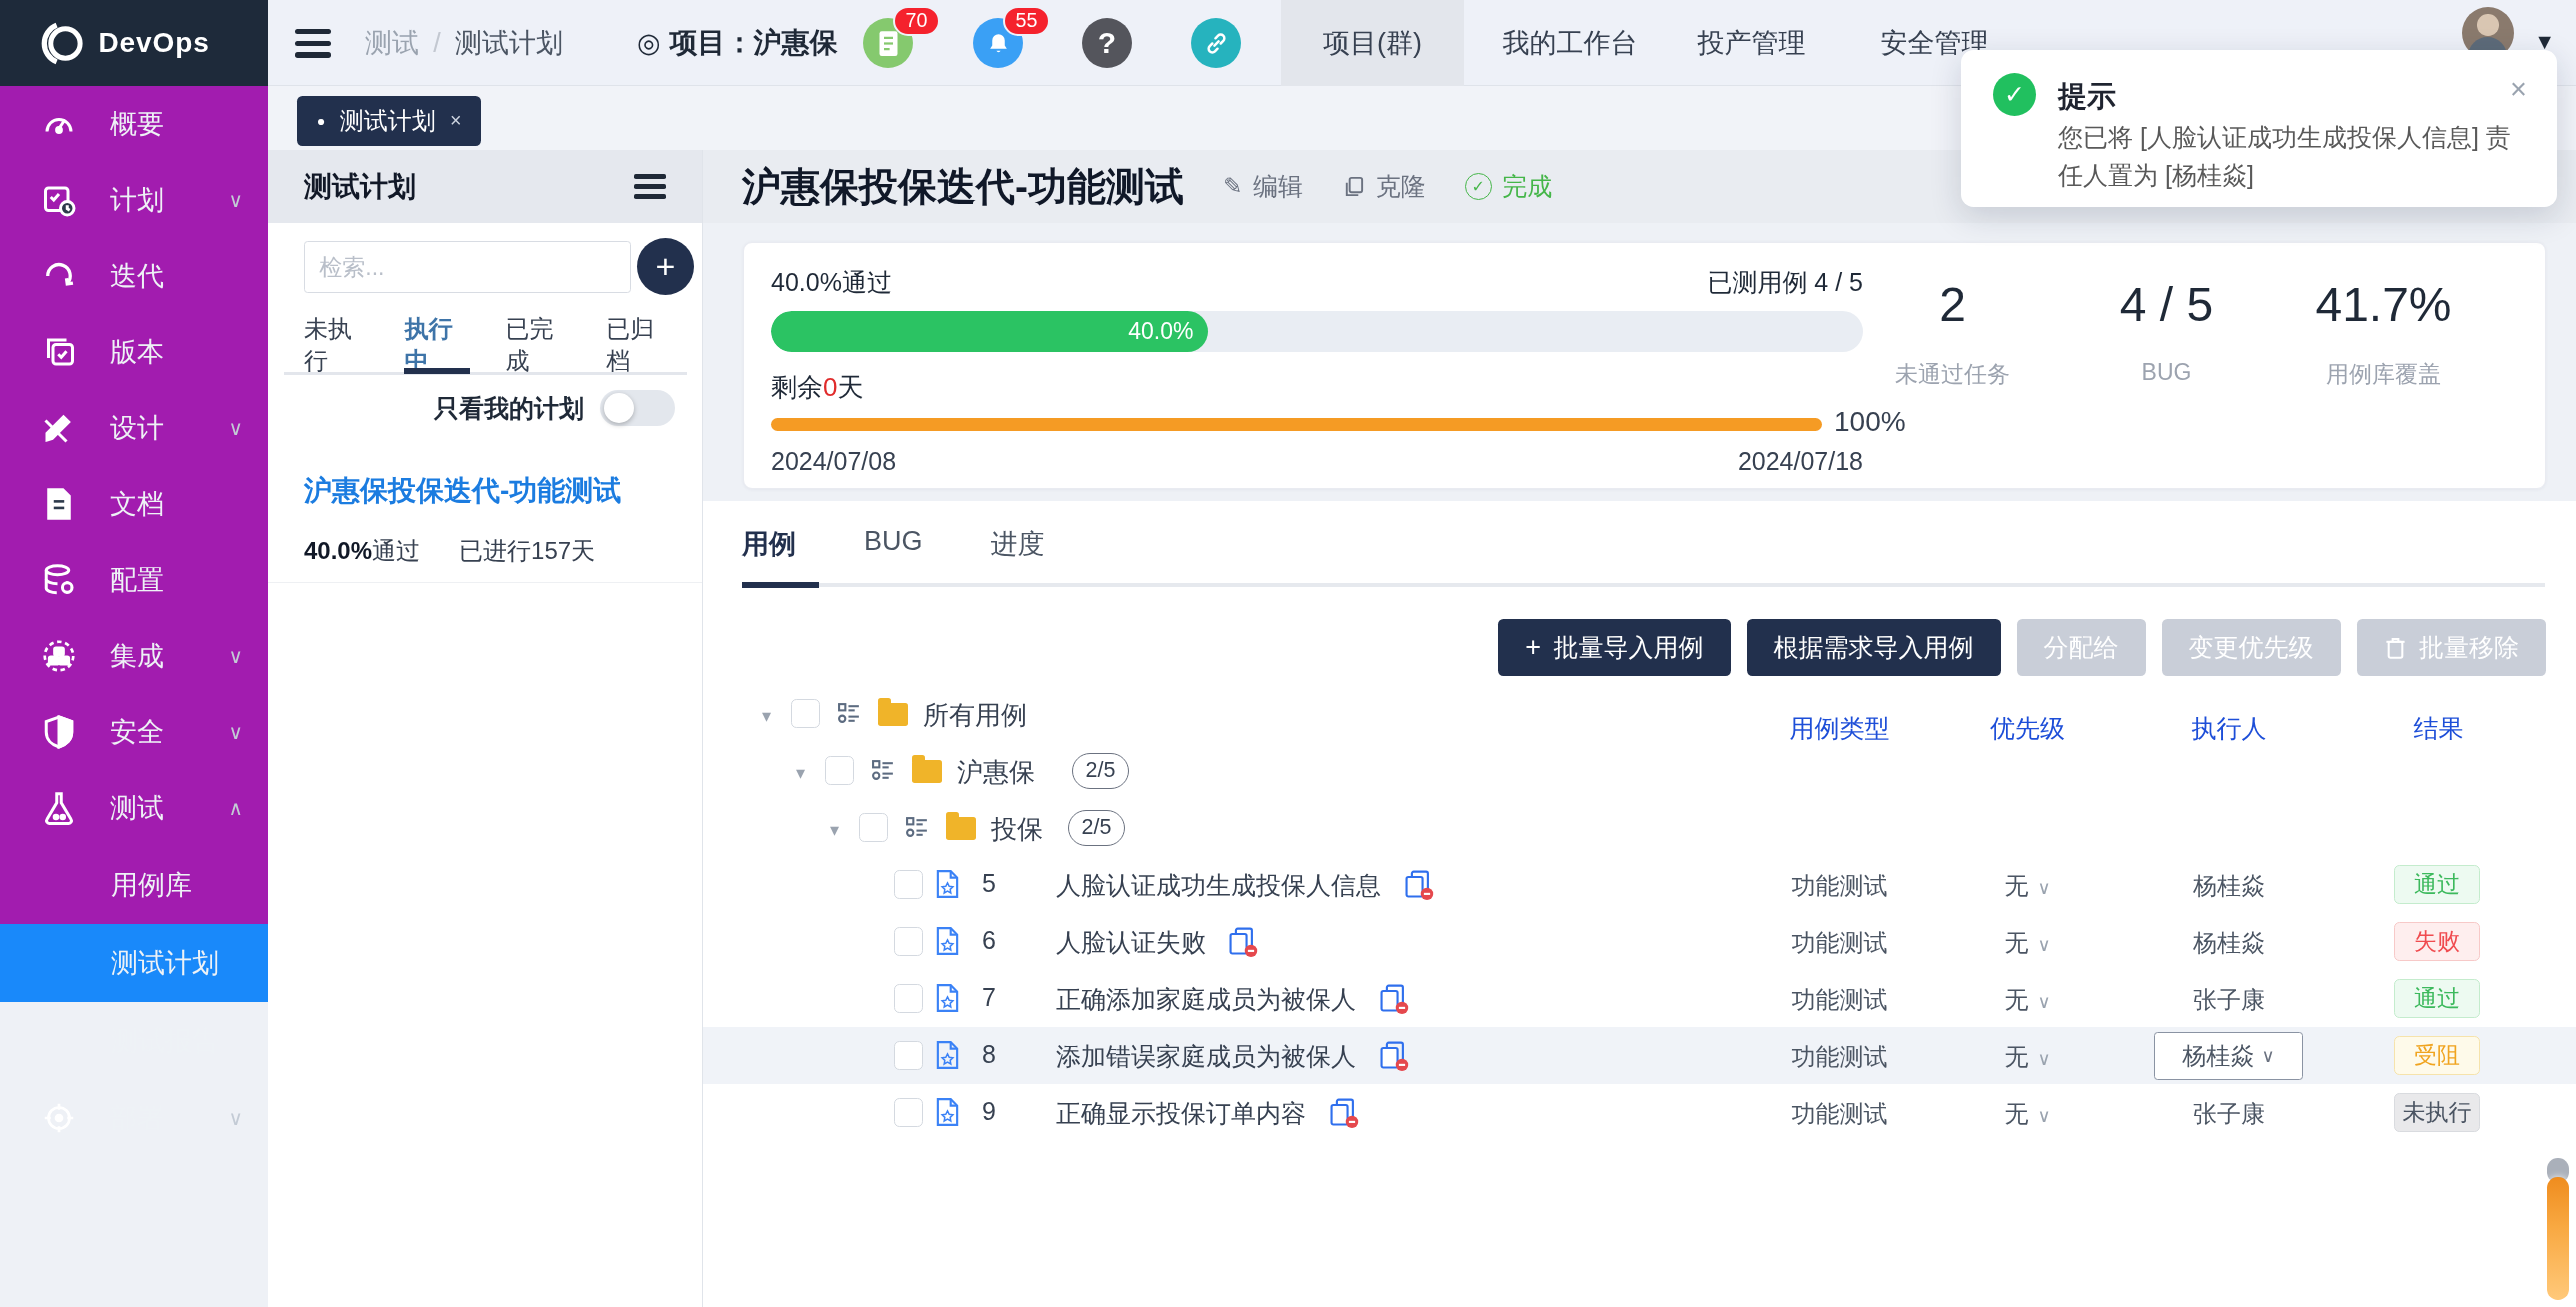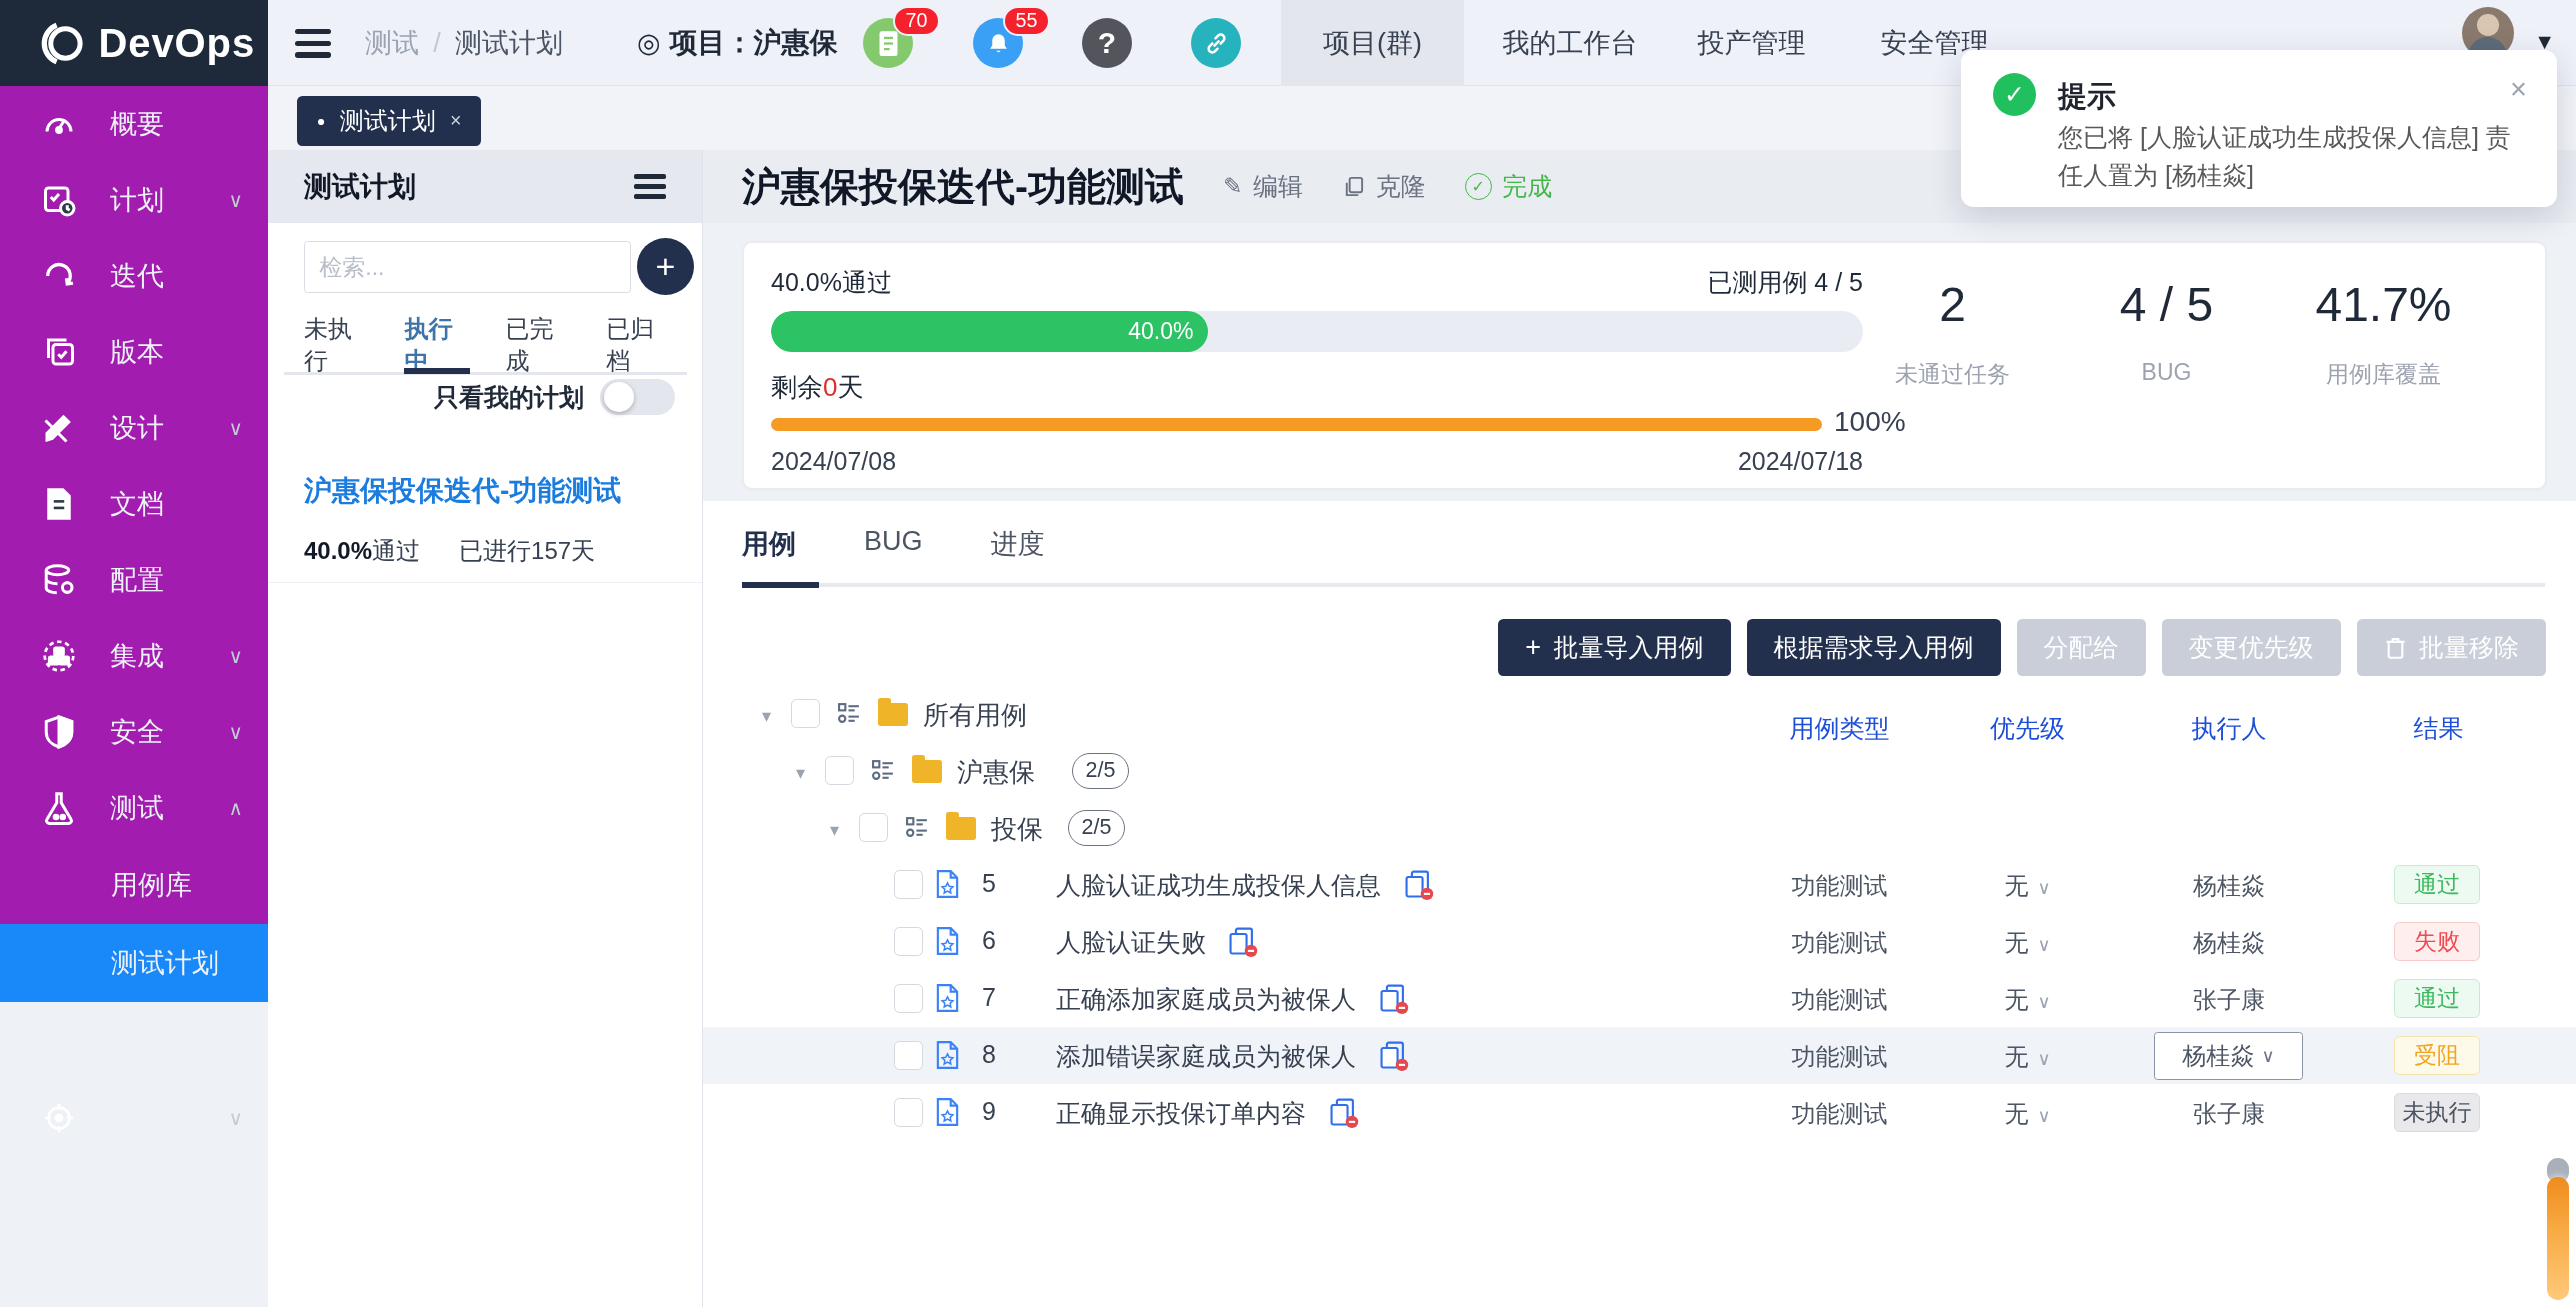--- a/index.html
+++ b/index.html
@@ -5,21 +5,21 @@
   * { margin:0; padding:0; box-sizing:border-box; }
   html,body { background:#dfe3ea; }
   .screen { position:relative; width:2576px; height:1307px; overflow:hidden;
             background:#eef1f6; font-family:"Liberation Sans","DejaVu Sans",sans-serif; color:#374151; }
 
   
   .topbar { position:absolute; left:268px; top:0; width:2308px; height:86px;
             background:#eef1f8; border-bottom:1.8px solid #dfe3ea; }
   .logo { position:absolute; left:0; top:0; width:268px; height:86px; background:#1e2a3a;
           display:flex; align-items:center; gap:12.5px; padding-left:39px; }
-  .logo-text { color:#fff; font-size:40px; font-weight:bold; letter-spacing:0.9px; }
+  .logo-text { color:#fff; font-size:28px; font-weight:bold; letter-spacing:0.9px; }
   .hamb { position:absolute; left:295px; top:29px; width:36px; height:29px; cursor:pointer; }
   .hamb i { display:block; height:5.4px; background:#1f2937; border-radius:2.7px; margin-bottom:6.3px; }
   .crumb { position:absolute; left:365px; top:0; height:86px; display:flex; align-items:center; gap:14.3px; font-size:27px; }
   .crumb .dim { color:#9aa3af; } .crumb .sep { color:#c3c8d1; } .crumb .cur { color:#4b5563; }
   .proj { position:absolute; left:637px; top:0; height:86px; display:flex; align-items:center; gap:9px;
           font-size:28px; font-weight:bold; color:#1f2937; }
   .proj .eye { font-size:27px; font-weight:normal; }
   .cicon { position:absolute; top:18px; width:50px; height:50px; border-radius:50%;
            display:flex; align-items:center; justify-content:center; }
   .badge { position:absolute; top:-12.5px; left:30px; min-width:47px; height:30px; background:#f5222d;
@@ -63,21 +63,21 @@
             border-radius:3.6px; display:flex; align-items:center; padding:0 14.3px; }
   .search input { border:none; outline:none; flex:1; font-size:23px; color:#374151; font-family:Liberation Sans, sans-serif; background:transparent; }
   .search input::placeholder { color:#b9bfc9; }
   .plusbtn { position:absolute; left:369px; top:88px; width:57px; height:57px; border-radius:50%;
              background:#22304d; color:#fff; font-size:34px; display:flex; align-items:center; justify-content:center; cursor:pointer; }
   .p-tabs { position:absolute; left:0px; top:163px; width:100%; display:flex; gap:41px; padding:0 36px; font-size:24px; }
   .p-tab { color:#374151; padding-bottom:23px; cursor:pointer; }
   .p-tab.act { color:#3e74a8; font-weight:bold; position:relative; }
   .p-track { position:absolute; left:16px; top:222px; width:403px; height:2.7px; background:#e3e6ec; }
   .p-ind { position:absolute; left:136px; top:218px; width:66px; height:6.3px; background:#22304d; }
-  .toggle-row { position:absolute; right:27px; top:229px; display:flex; align-items:center; gap:16px; }
+  .toggle-row { position:absolute; right:27px; top:240px; display:flex; align-items:center; gap:16px; }
   .toggle-row .tl { font-size:25px; font-weight:bold; color:#1f2937; }
   .tg { width:75px; height:36px; border-radius:18px; background:#e3e7ed; position:relative; cursor:pointer; }
   .tg::after { content:""; position:absolute; left:3.6px; top:2.7px; width:30px; height:30px; border-radius:50%;
                background:#fff; box-shadow:0 1.8px 5.4px rgba(0,0,0,.25); }
   .plan-item { position:absolute; left:0; top:297px; width:100%; height:136px; border-bottom:1.8px solid #eef0f3;
                padding:25px 36px; cursor:pointer; }
   .plan-item .pt { font-size:28px; font-weight:bold; color:#1b7ce0; }
   .plan-item .ps { margin-top:25px; font-size:24px; color:#374151; display:flex; gap:39px; }
   .plan-item .ps b { font-weight:bold; color:#111827; }
 

